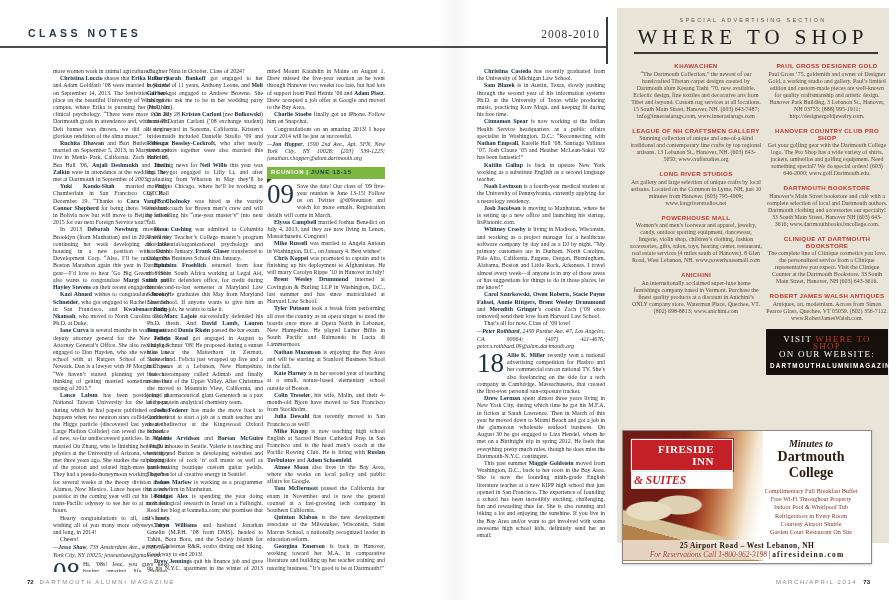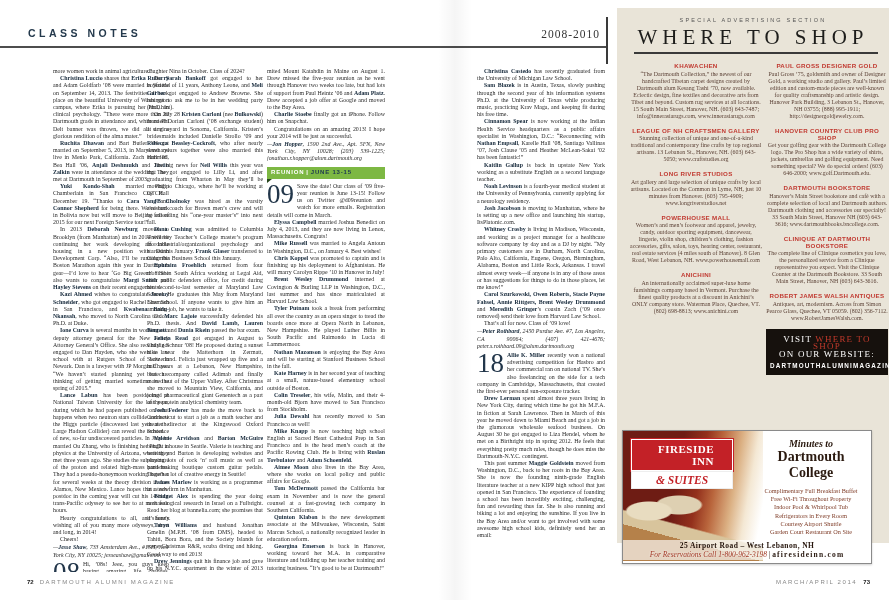--- a/index.html
+++ b/index.html
@@ -58,21 +58,21 @@
        radial-gradient(circle at 78px 38px, rgba(255,230,170,.9) 0 6px, rgba(255,230,170,0) 7px),
        radial-gradient(circle at 30px 52px, rgba(255,225,160,.8) 0 5px, rgba(255,225,160,0) 6px),
        radial-gradient(ellipse 24px 10px at 26px 80px, #e8dcc0 0 90%, rgba(232,220,192,0) 100%),
        radial-gradient(ellipse 24px 10px at 56px 74px, #ded0b2 0 90%, rgba(222,208,178,0) 100%),
        linear-gradient(15deg, #b5814a 0 22%, #d8c49c 22% 30%, rgba(216,196,156,0) 31%),
        linear-gradient(100deg, #6e1c14 0 38%, #93301c 52%, #b9653c 62%, #dbb083 74%, #f4e8d4 84%, #ffffff 94%);}
   .fs-brand{position:absolute;left:8px;top:8px;width:102px;z-index:2;}
   .fs-brand-top{background:#c32127;color:#fff;font-weight:bold;font-size:11px;text-align:right;
                 padding:3px 18px;letter-spacing:.5px;border:1px solid #fff;box-shadow:0 0 0 1px #c32127;}
   .fs-brand-bottom{background:#fff;color:#c32127;font-style:italic;font-weight:bold;font-size:11.5px;
-                   text-align:center;padding:2px;border:1px solid #eee;}
+                   text-align:left;padding:2px;border:1px solid #eee;}
   .fs-content{position:absolute;left:132px;top:7px;width:112px;text-align:center;z-index:2;}
   .fs-minutes{font-style:italic;font-weight:bold;font-size:10px;color:#2b1a10;}
   .fs-college{font-weight:bold;font-size:14px;color:#2b1a10;margin-bottom:6px;}
   .fs-features{font-size:6.2px;line-height:8.2px;color:#7e3b26;}
   .fs-bottom{position:absolute;left:0;right:0;bottom:3px;text-align:center;z-index:2;
              background:rgba(255,255,255,.65);padding:1px 0;}
   .fs-address{font-weight:bold;font-size:7.5px;color:#26150c;letter-spacing:.4px;}
   .fs-res{font-size:7.5px;}
   .fs-res-call{font-style:italic;font-weight:normal;color:#a03622;text-shadow:0 0 2px #fff;}
   .fs-sep{color:#26150c;}

